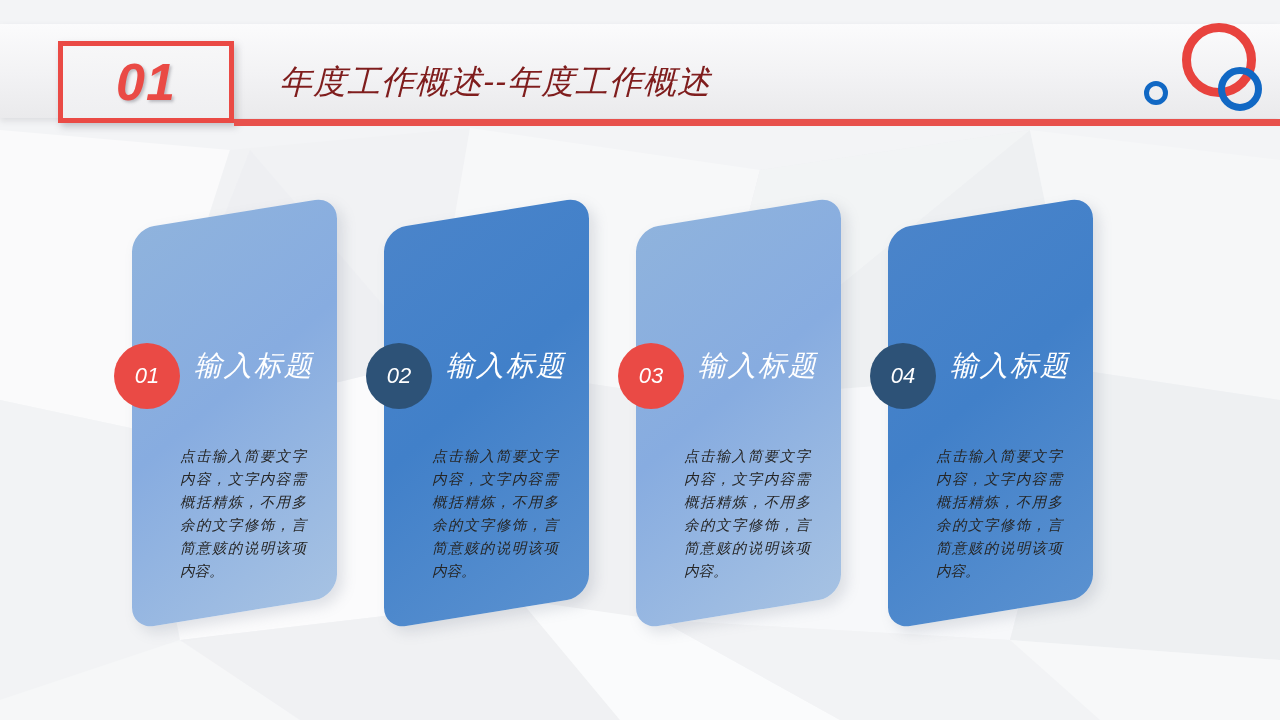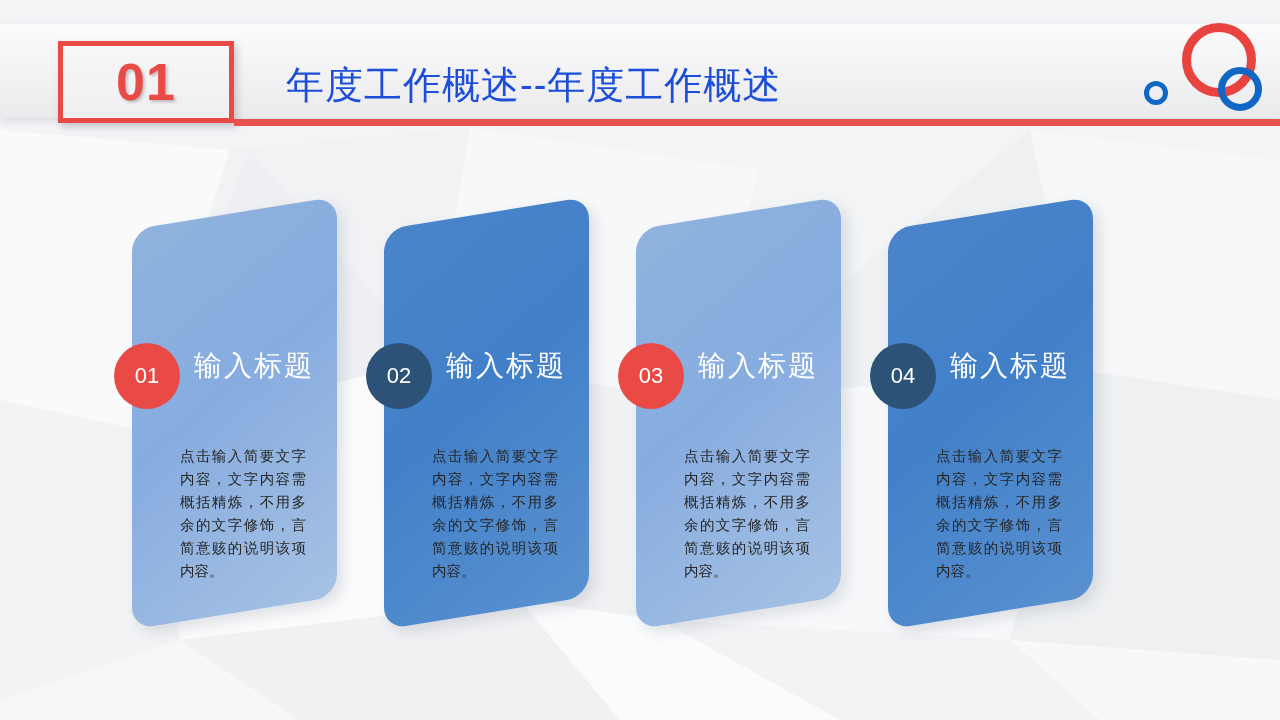--- a/index.html
+++ b/index.html
@@ -11,20 +11,21 @@
   body {
     font-family: "Liberation Sans", "DejaVu Sans", sans-serif;
   }
 
   .slide {
     position: relative;
     width: 1280px;
     height: 720px;
     overflow: hidden;
     background: #f4f5f7;
+    font-style: italic;
   }
 
   
   .bg-poly {
     position: absolute;
     left: 0; top: 0;
     width: 1280px;
     height: 720px;
     display: block;
   }
@@ -66,24 +67,24 @@
     font-size: 52px;
     font-weight: bold;
     color: #ea4a45;
     letter-spacing: 1px;
     line-height: 1;
     text-shadow: 2px 2px 3px rgba(120,120,130,0.45);
   }
 
   .header-title {
     position: absolute;
-    left: 286px;
+    left: 279px;
     top: 60px;
-    font-size: 38px;
-    color: #1d4ed8;
+    font-size: 33px;
+    color: #7f1d1d;
     letter-spacing: 1px;
     white-space: nowrap;
   }
 
   .red-rule {
     position: absolute;
     left: 234px;
     top: 119px;
     width: 1046px;
     height: 7px;

